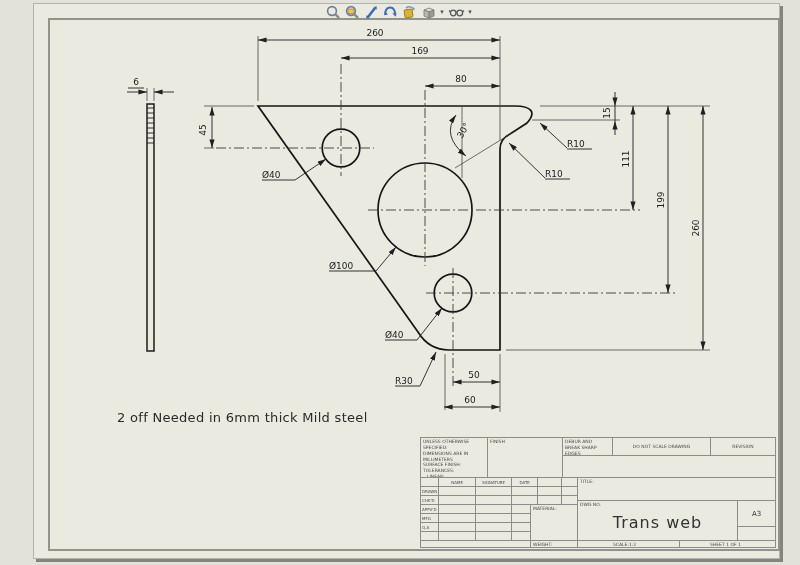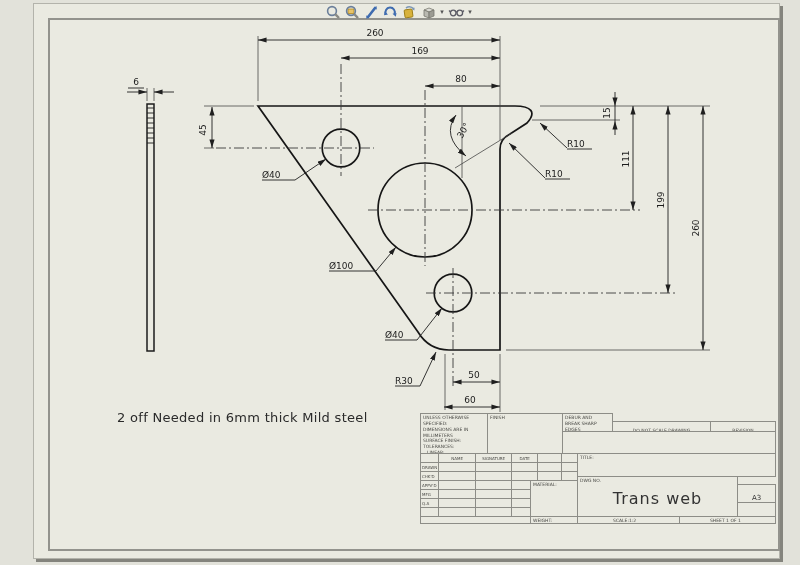--- a/index.html
+++ b/index.html
@@ -8,24 +8,24 @@
   #sheet{position:absolute;left:33px;top:3px;width:745px;height:554px;background:#eaeae1;
          border:1px solid #b3b3ab;box-shadow:3px 3px 0 #84847d;}
   #frame{position:absolute;left:48px;top:18px;width:728px;height:529px;border:2px solid #93938d;}
   #toolbar{position:absolute;left:324px;top:2px;height:20px;display:flex;align-items:center;gap:1px;}
   .tbtn{width:18px;height:18px;display:flex;align-items:center;justify-content:center;cursor:default;}
   .caret{font-size:7px;color:#555;width:8px;text-align:center;}
   svg text{font-family:"DejaVu Sans",sans-serif;}
   .dimtxt{font-size:9px;fill:#1c1c1c;}
   #note{position:absolute;left:117px;top:410px;font-size:13px;color:#2a2a2a;letter-spacing:.3px;}
   
-  #tb{position:absolute;left:420px;top:413px;width:316px;height:110px;font-size:4.5px;color:#4a4a46;}
+  #tb{position:absolute;left:420px;top:437px;width:316px;height:110px;font-size:4.5px;color:#4a4a46;}
   .cell{position:absolute;border:1px solid #8d8d87;box-sizing:border-box;padding:1px 2px;background:#eaeae1;overflow:hidden;}
   .tiny{font-size:4.5px;line-height:1.3;}
-  .ctr{display:flex;align-items:center;justify-content:center;text-align:right;margin-top:8px;}
+  .ctr{display:flex;align-items:center;justify-content:center;text-align:right;}
   table.nt{border-collapse:collapse;position:absolute;left:0;top:40px;}
   table.nt td{border:1px solid #8d8d87;height:8px;padding:0 1px;font-size:4px;color:#4a4a46;}
   #bigtitle{position:absolute;left:0;right:0;top:12px;text-align:center;font-size:16px;color:#333;
             letter-spacing:1px;font-weight:400;}
 </style>
 </head>
 <body>
 
 <div id="stage">
   <div id="sheet"></div>

